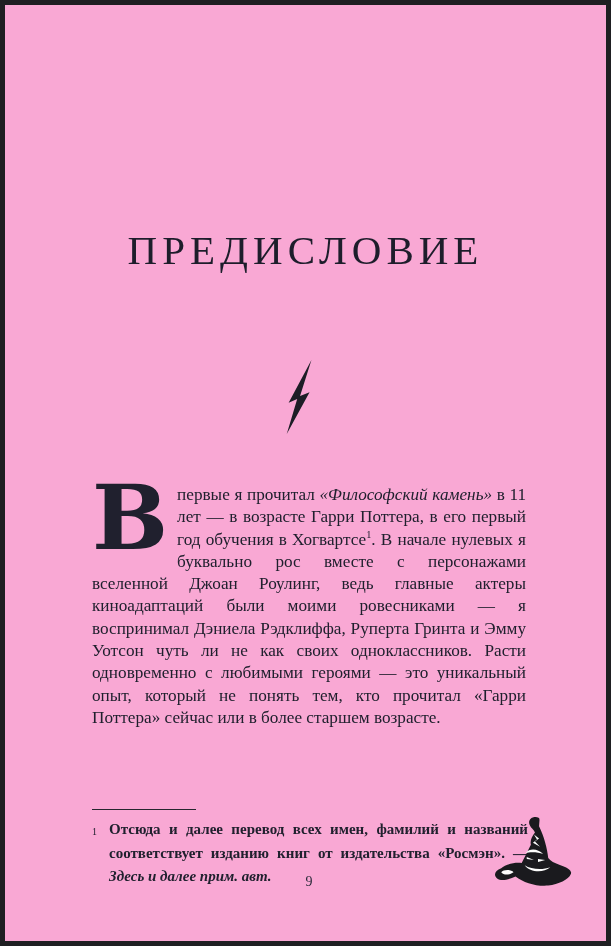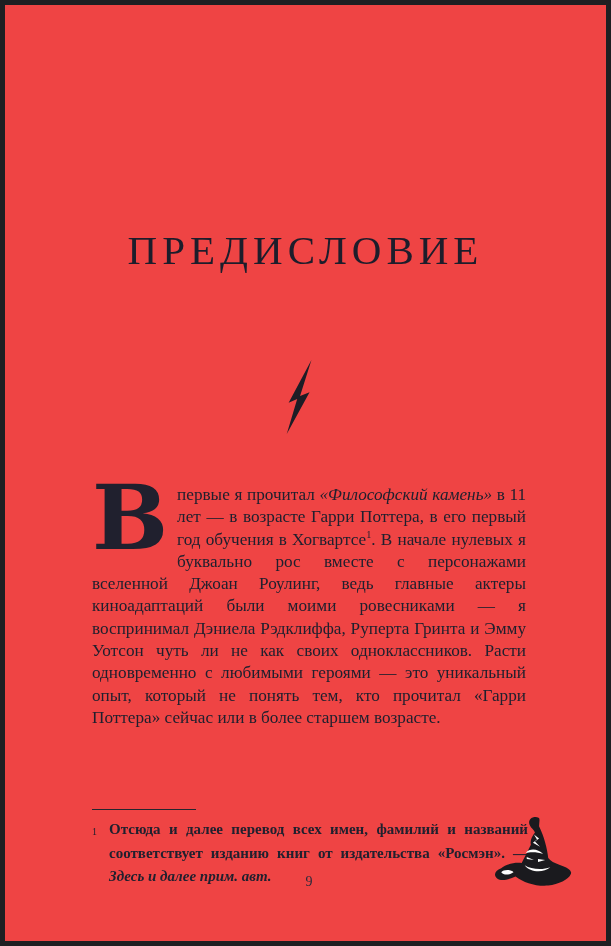--- a/index.html
+++ b/index.html
@@ -3,21 +3,21 @@
 <meta charset="utf-8">
 <style>
   html, body { margin: 0; padding: 0; background: #3a3a3a; }
   .page-frame {
     position: relative;
     width: 611px;
     height: 946px;
     box-sizing: border-box;
     margin: 0;
     border: 5px solid #1f1f22;
-    background: #ef4444;
+    background: #f9a8d4;
     overflow: hidden;
     font-family: "Liberation Serif", serif;
     color: #20202e;
   }
   .chapter-title {
     position: absolute;
     top: 194px;
     left: 0; right: 0;
     text-align: center;
     font-size: 41px;

